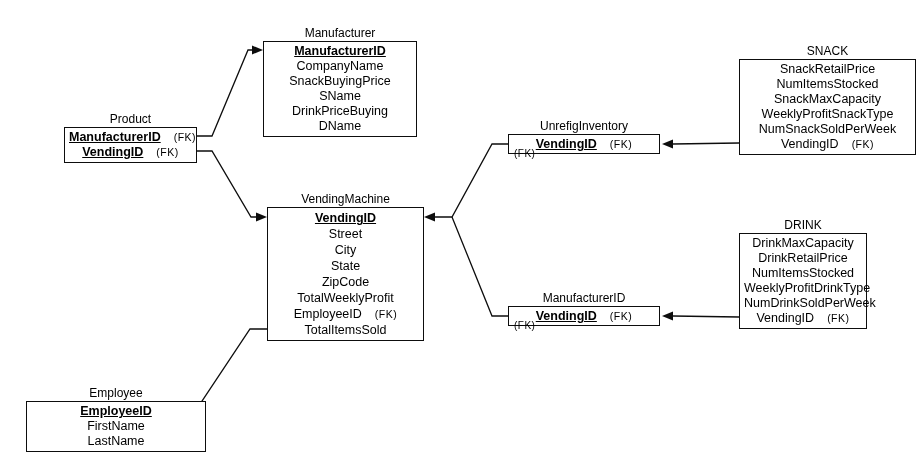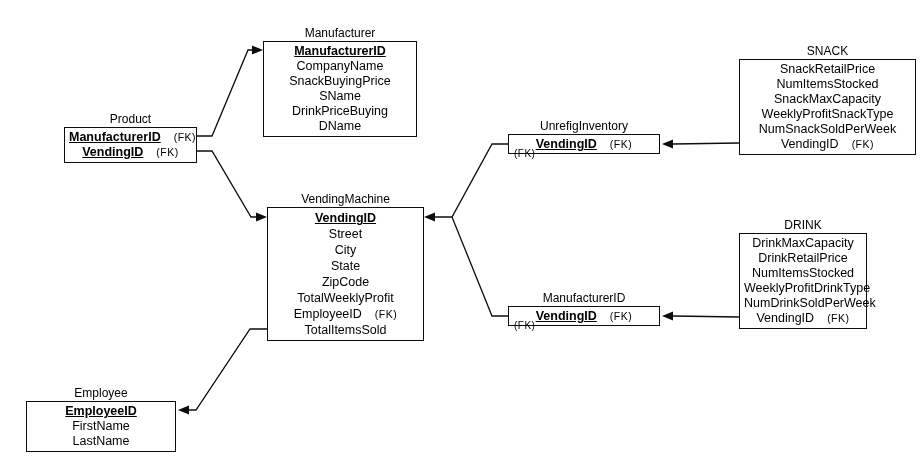--- a/index.html
+++ b/index.html
@@ -144,21 +144,21 @@
       </div>
       <div class="row">
         <span class="attr">EmployeeID</span><span class="fktag">(FK)</span>
       </div>
       <div class="row">
         <span class="attr">TotalItemsSold</span>
       </div>
     </div>
   </div>
 
-  <div class="entity" style="left:26px; top:386px; width:150px;">
+  <div class="entity" style="left:26px; top:386px; width:180px;">
     <div class="etitle">Employee</div>
     <div class="ebox">
       <div class="row">
         <span class="attr key">EmployeeID</span>
       </div>
       <div class="row">
         <span class="attr">FirstName</span>
       </div>
       <div class="row">
         <span class="attr">LastName</span>

